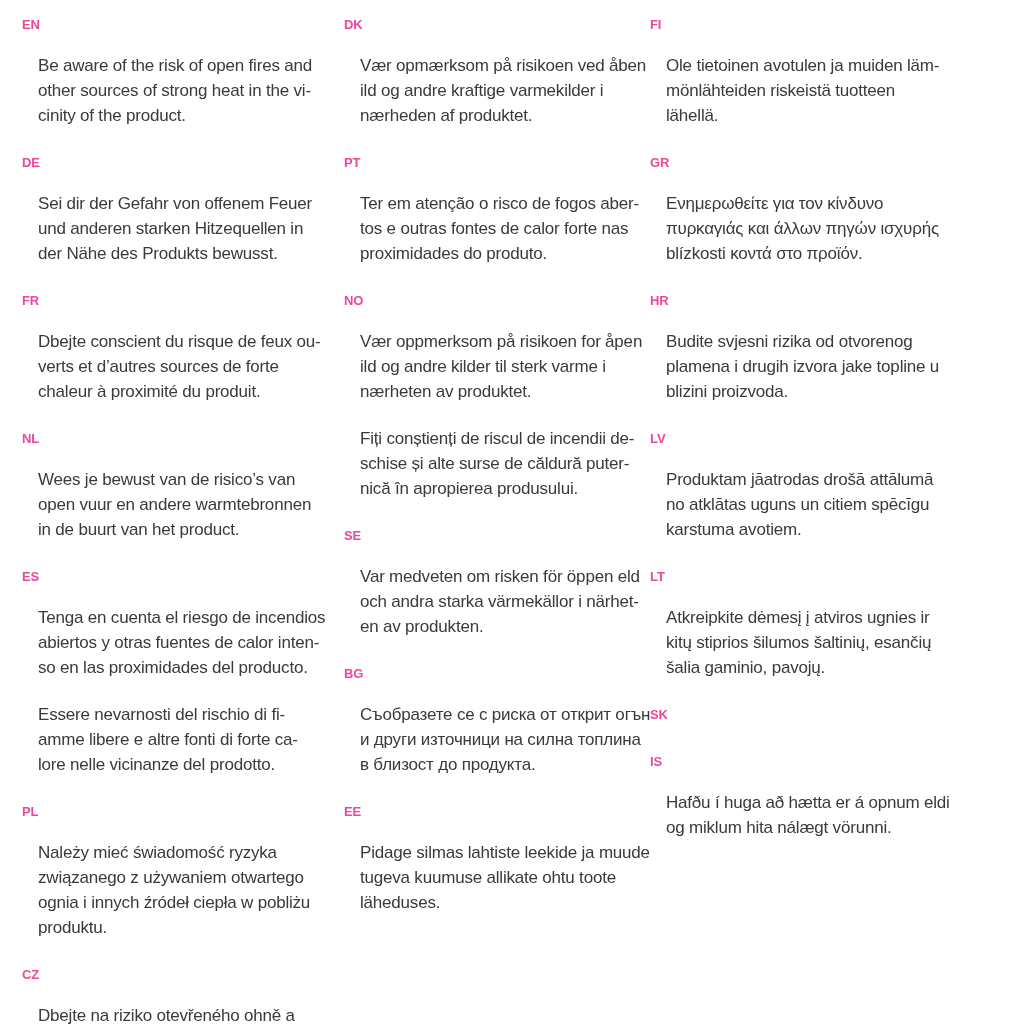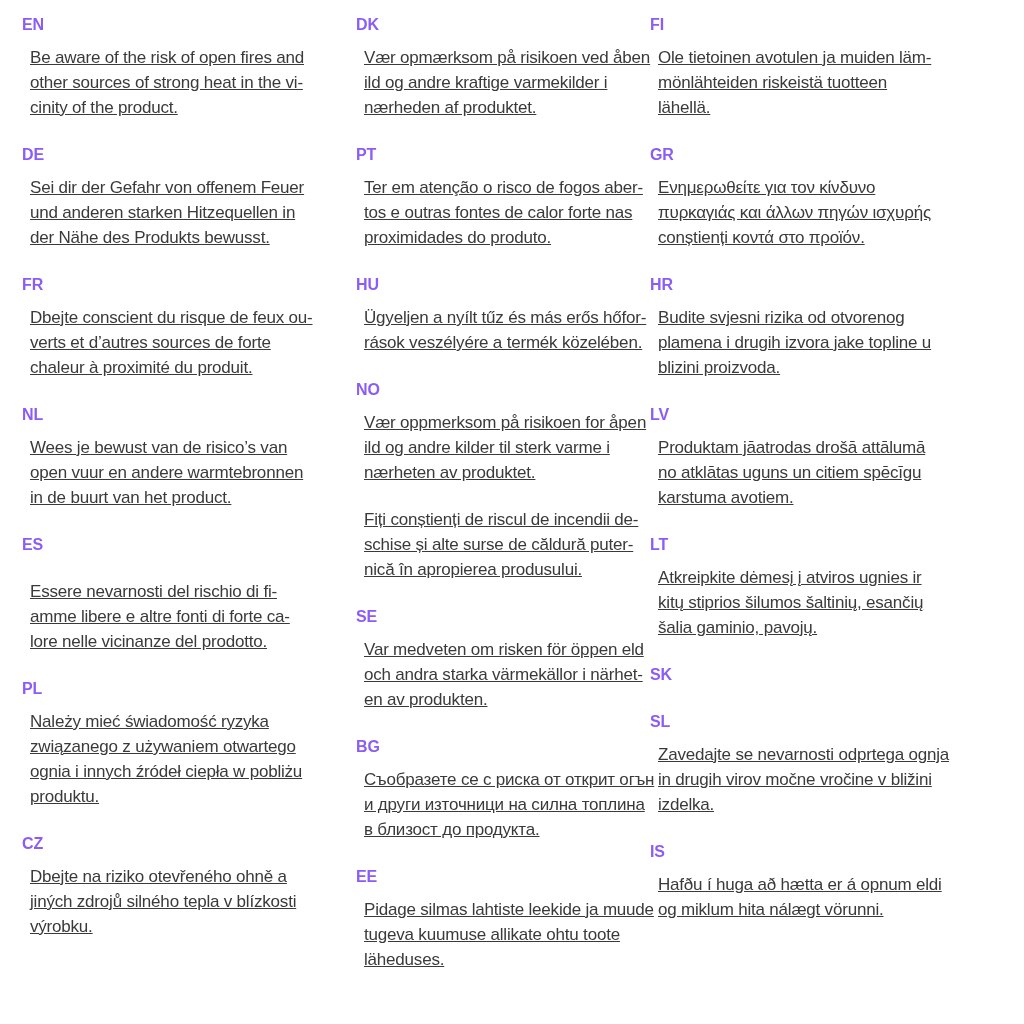--- a/index.html
+++ b/index.html
@@ -14,41 +14,40 @@
     background: #ffffff;
     font-family: "Liberation Sans", "DejaVu Sans", sans-serif;
     color: #3a3a3a;
     overflow: hidden;
   }
   .col {
     position: absolute;
     top: 12px;
   }
   .col-1 { left: 22px;  width: 326px; }
-  .col-2 { left: 356px; width: 330px; }
+  .col-2 { left: 344px; width: 330px; }
   .col-3 { left: 650px; width: 334px; }
   .lang-section {
     margin: 0 0 22px 0;
   }
   .lang-code {
     margin: 0;
-    font-size: 16px;
+    font-size: 13px;
     line-height: 25px;
     font-weight: bold;
-    color: #8b5cf6;
+    color: #ec4899;
     letter-spacing: -0.1px;
   }
   .lang-text {
-    margin: 8px;
+    margin: 16px;
     font-size: 17px;
     line-height: 25px;
     letter-spacing: -0.2px;
     white-space: pre;
     color: #3a3a3a;
-    text-decoration: underline;
   }
 </style>
 </head>
 <body>
 
 <div class="page">
 
   <div class="col col-1">
     <section class="lang-section">
       <h3 class="lang-code">EN</h3>
@@ -69,20 +68,23 @@
 chaleur à proximité du produit.</p>
     </section>
     <section class="lang-section">
       <h3 class="lang-code">NL</h3>
       <p class="lang-text">Wees je bewust van de risico’s van
 open vuur en andere warmtebronnen
 in de buurt van het product.</p>
     </section>
     <section class="lang-section">
       <h3 class="lang-code">ES</h3>
+      <p class="lang-text">Tenga en cuenta el riesgo de incendios
+abiertos y otras fuentes de calor inten-
+so en las proximidades del producto.</p>
     </section>
     <section class="lang-section">
       <p class="lang-text">Essere nevarnosti del rischio di fi-
 amme libere e altre fonti di forte ca-
 lore nelle vicinanze del prodotto.</p>
     </section>
     <section class="lang-section">
       <h3 class="lang-code">PL</h3>
       <p class="lang-text">Należy mieć świadomość ryzyka
 związanego z używaniem otwartego
@@ -102,25 +104,20 @@
       <h3 class="lang-code">DK</h3>
       <p class="lang-text">Vær opmærksom på risikoen ved åben
 ild og andre kraftige varmekilder i
 nærheden af produktet.</p>
     </section>
     <section class="lang-section">
       <h3 class="lang-code">PT</h3>
       <p class="lang-text">Ter em atenção o risco de fogos aber-
 tos e outras fontes de calor forte nas
 proximidades do produto.</p>
-    </section>
-    <section class="lang-section">
-      <h3 class="lang-code">HU</h3>
-      <p class="lang-text">Ügyeljen a nyílt tűz és más erős hőfor-
-rások veszélyére a termék közelében.</p>
     </section>
     <section class="lang-section">
       <h3 class="lang-code">NO</h3>
       <p class="lang-text">Vær oppmerksom på risikoen for åpen
 ild og andre kilder til sterk varme i
 nærheten av produktet.</p>
     </section>
     <section class="lang-section">
       <p class="lang-text">Fiți conștienți de riscul de incendii de-
 schise și alte surse de căldură puter-
@@ -150,21 +147,21 @@
     <section class="lang-section">
       <h3 class="lang-code">FI</h3>
       <p class="lang-text">Ole tietoinen avotulen ja muiden läm-
 mönlähteiden riskeistä tuotteen
 lähellä.</p>
     </section>
     <section class="lang-section">
       <h3 class="lang-code">GR</h3>
       <p class="lang-text">Ενημερωθείτε για τον κίνδυνο
 πυρκαγιάς και άλλων πηγών ισχυρής
-conștienți κοντά στο προϊόν.</p>
+blízkosti κοντά στο προϊόν.</p>
     </section>
     <section class="lang-section">
       <h3 class="lang-code">HR</h3>
       <p class="lang-text">Budite svjesni rizika od otvorenog
 plamena i drugih izvora jake topline u
 blizini proizvoda.</p>
     </section>
     <section class="lang-section">
       <h3 class="lang-code">LV</h3>
       <p class="lang-text">Produktam jāatrodas drošā attālumā
@@ -174,25 +171,19 @@
     <section class="lang-section">
       <h3 class="lang-code">LT</h3>
       <p class="lang-text">Atkreipkite dėmesį į atviros ugnies ir
 kitų stiprios šilumos šaltinių, esančių
 šalia gaminio, pavojų.</p>
     </section>
     <section class="lang-section">
       <h3 class="lang-code">SK</h3>
     </section>
     <section class="lang-section">
-      <h3 class="lang-code">SL</h3>
-      <p class="lang-text">Zavedajte se nevarnosti odprtega ognja
-in drugih virov močne vročine v bližini
-izdelka.</p>
-    </section>
-    <section class="lang-section">
       <h3 class="lang-code">IS</h3>
       <p class="lang-text">Hafðu í huga að hætta er á opnum eldi
 og miklum hita nálægt vörunni.</p>
     </section>
   </div>
 
 </div>
 
 </body></html>

